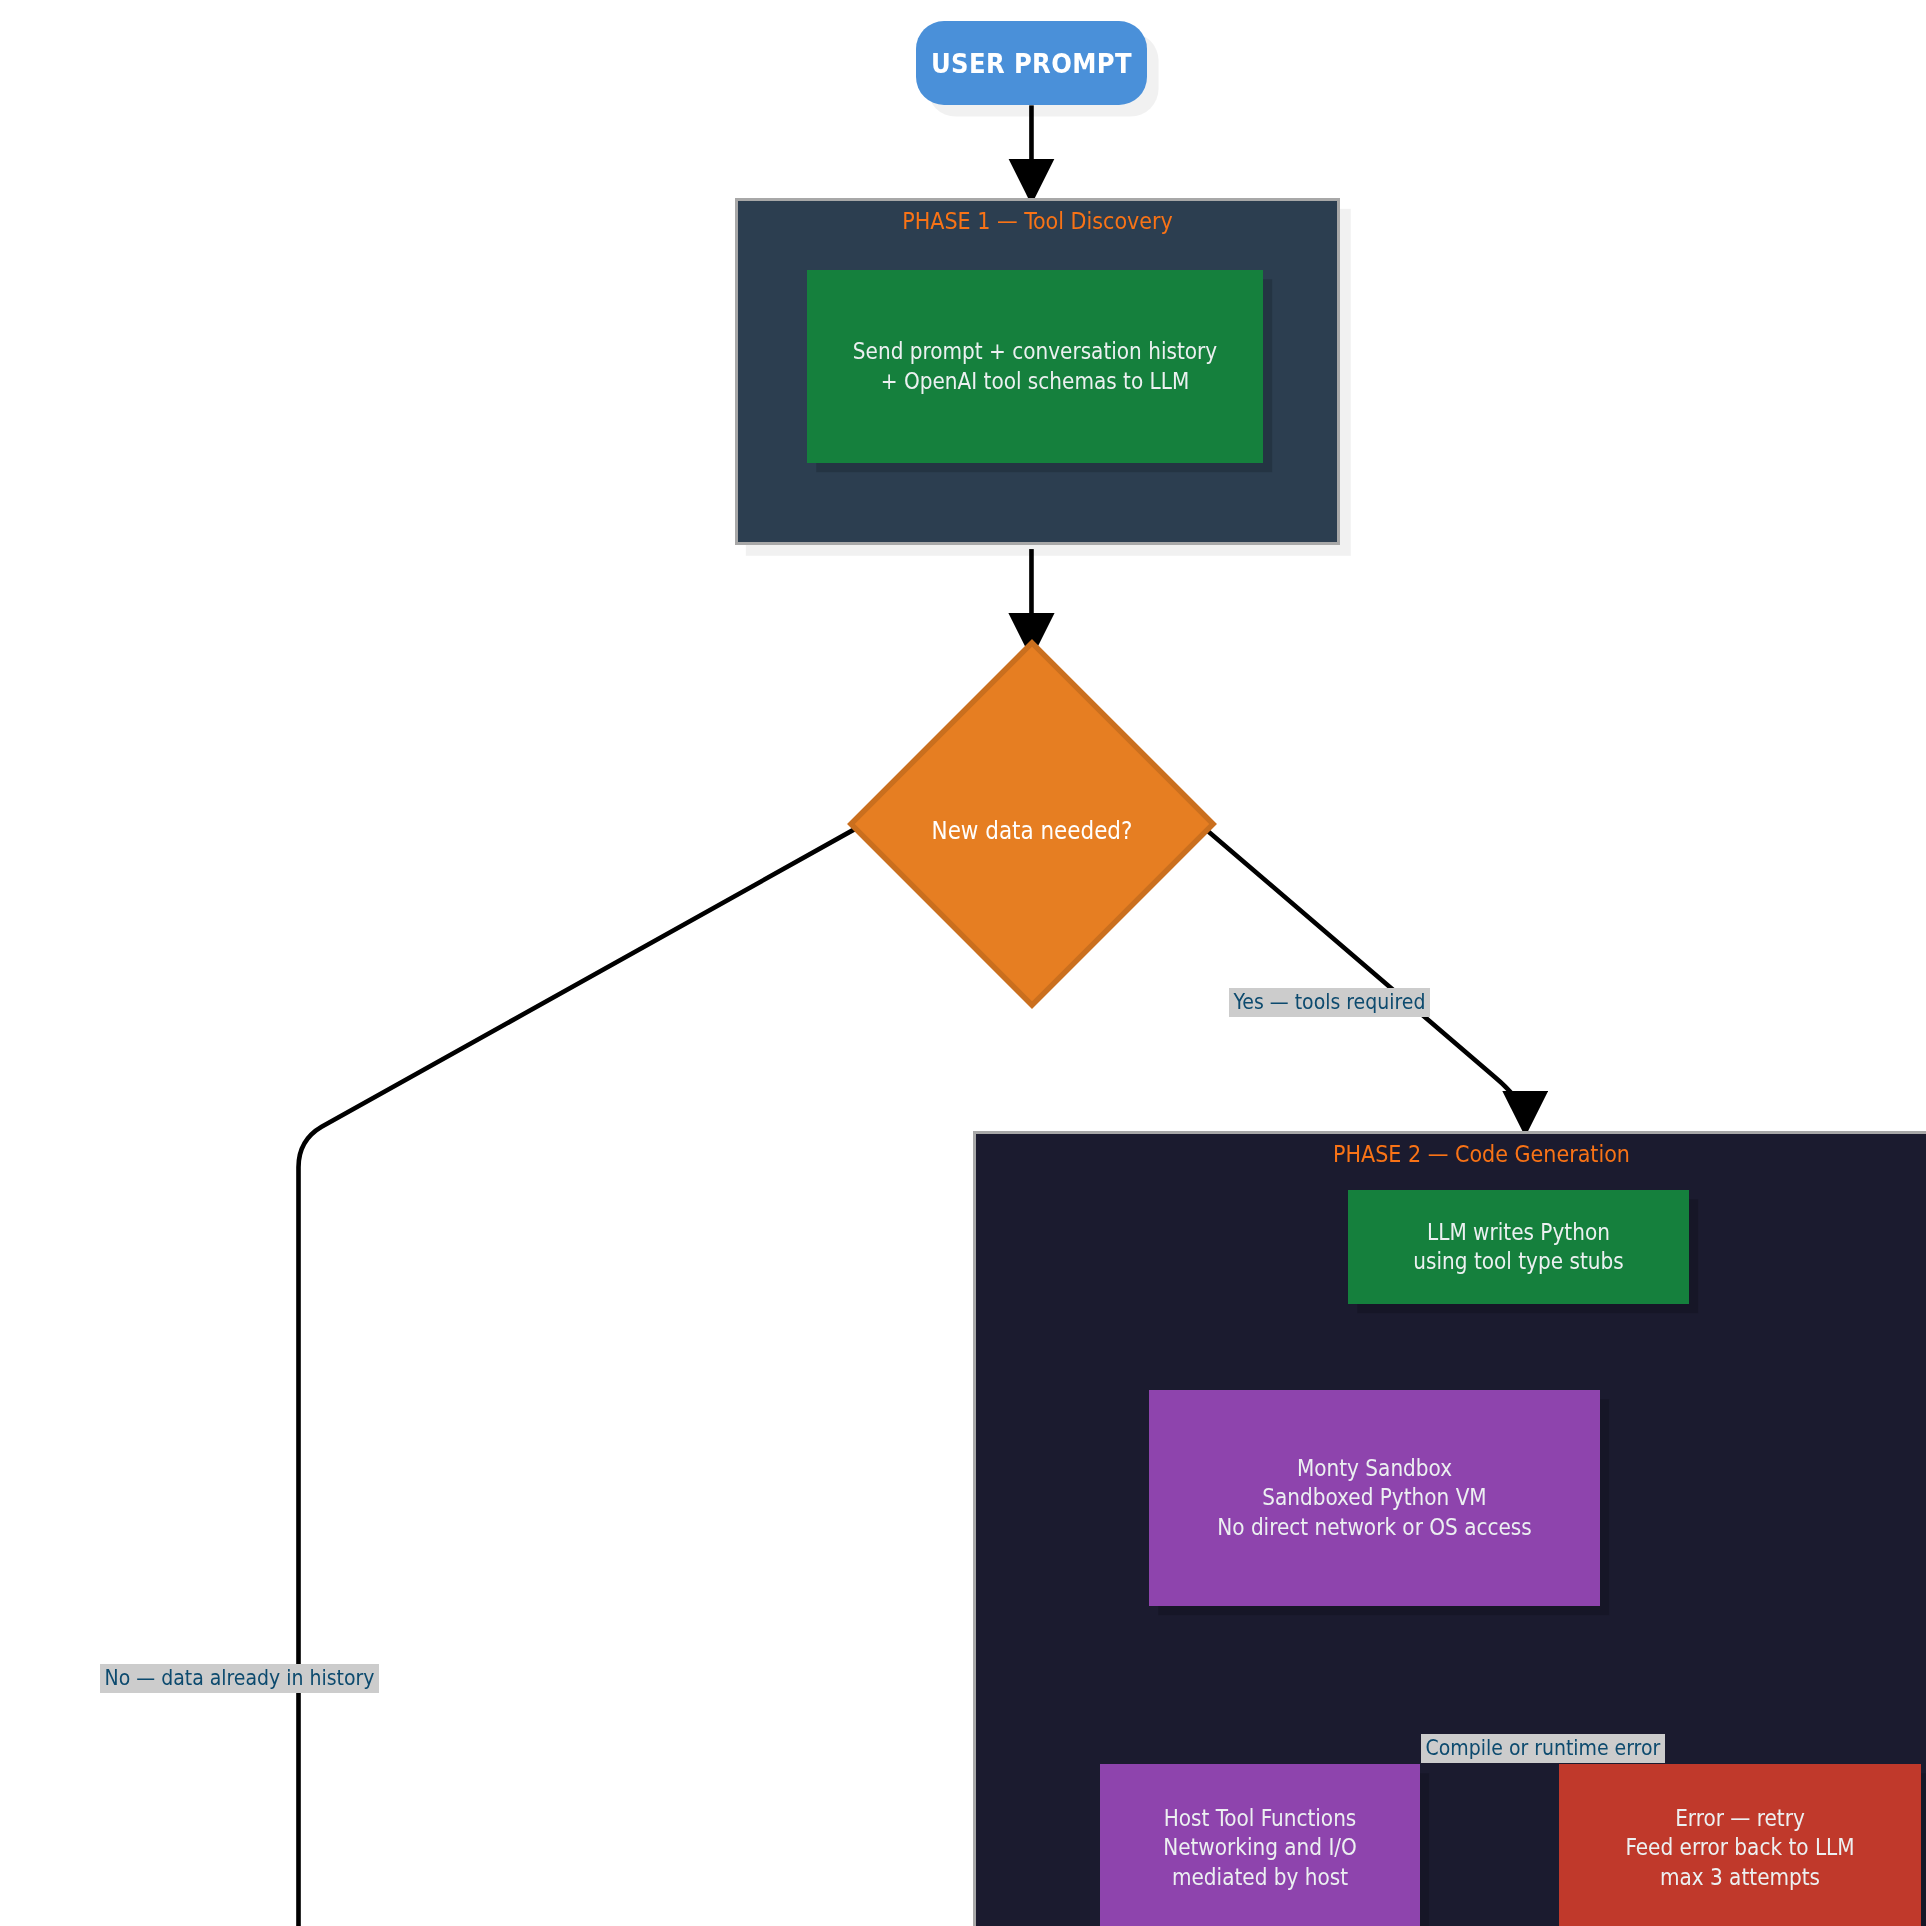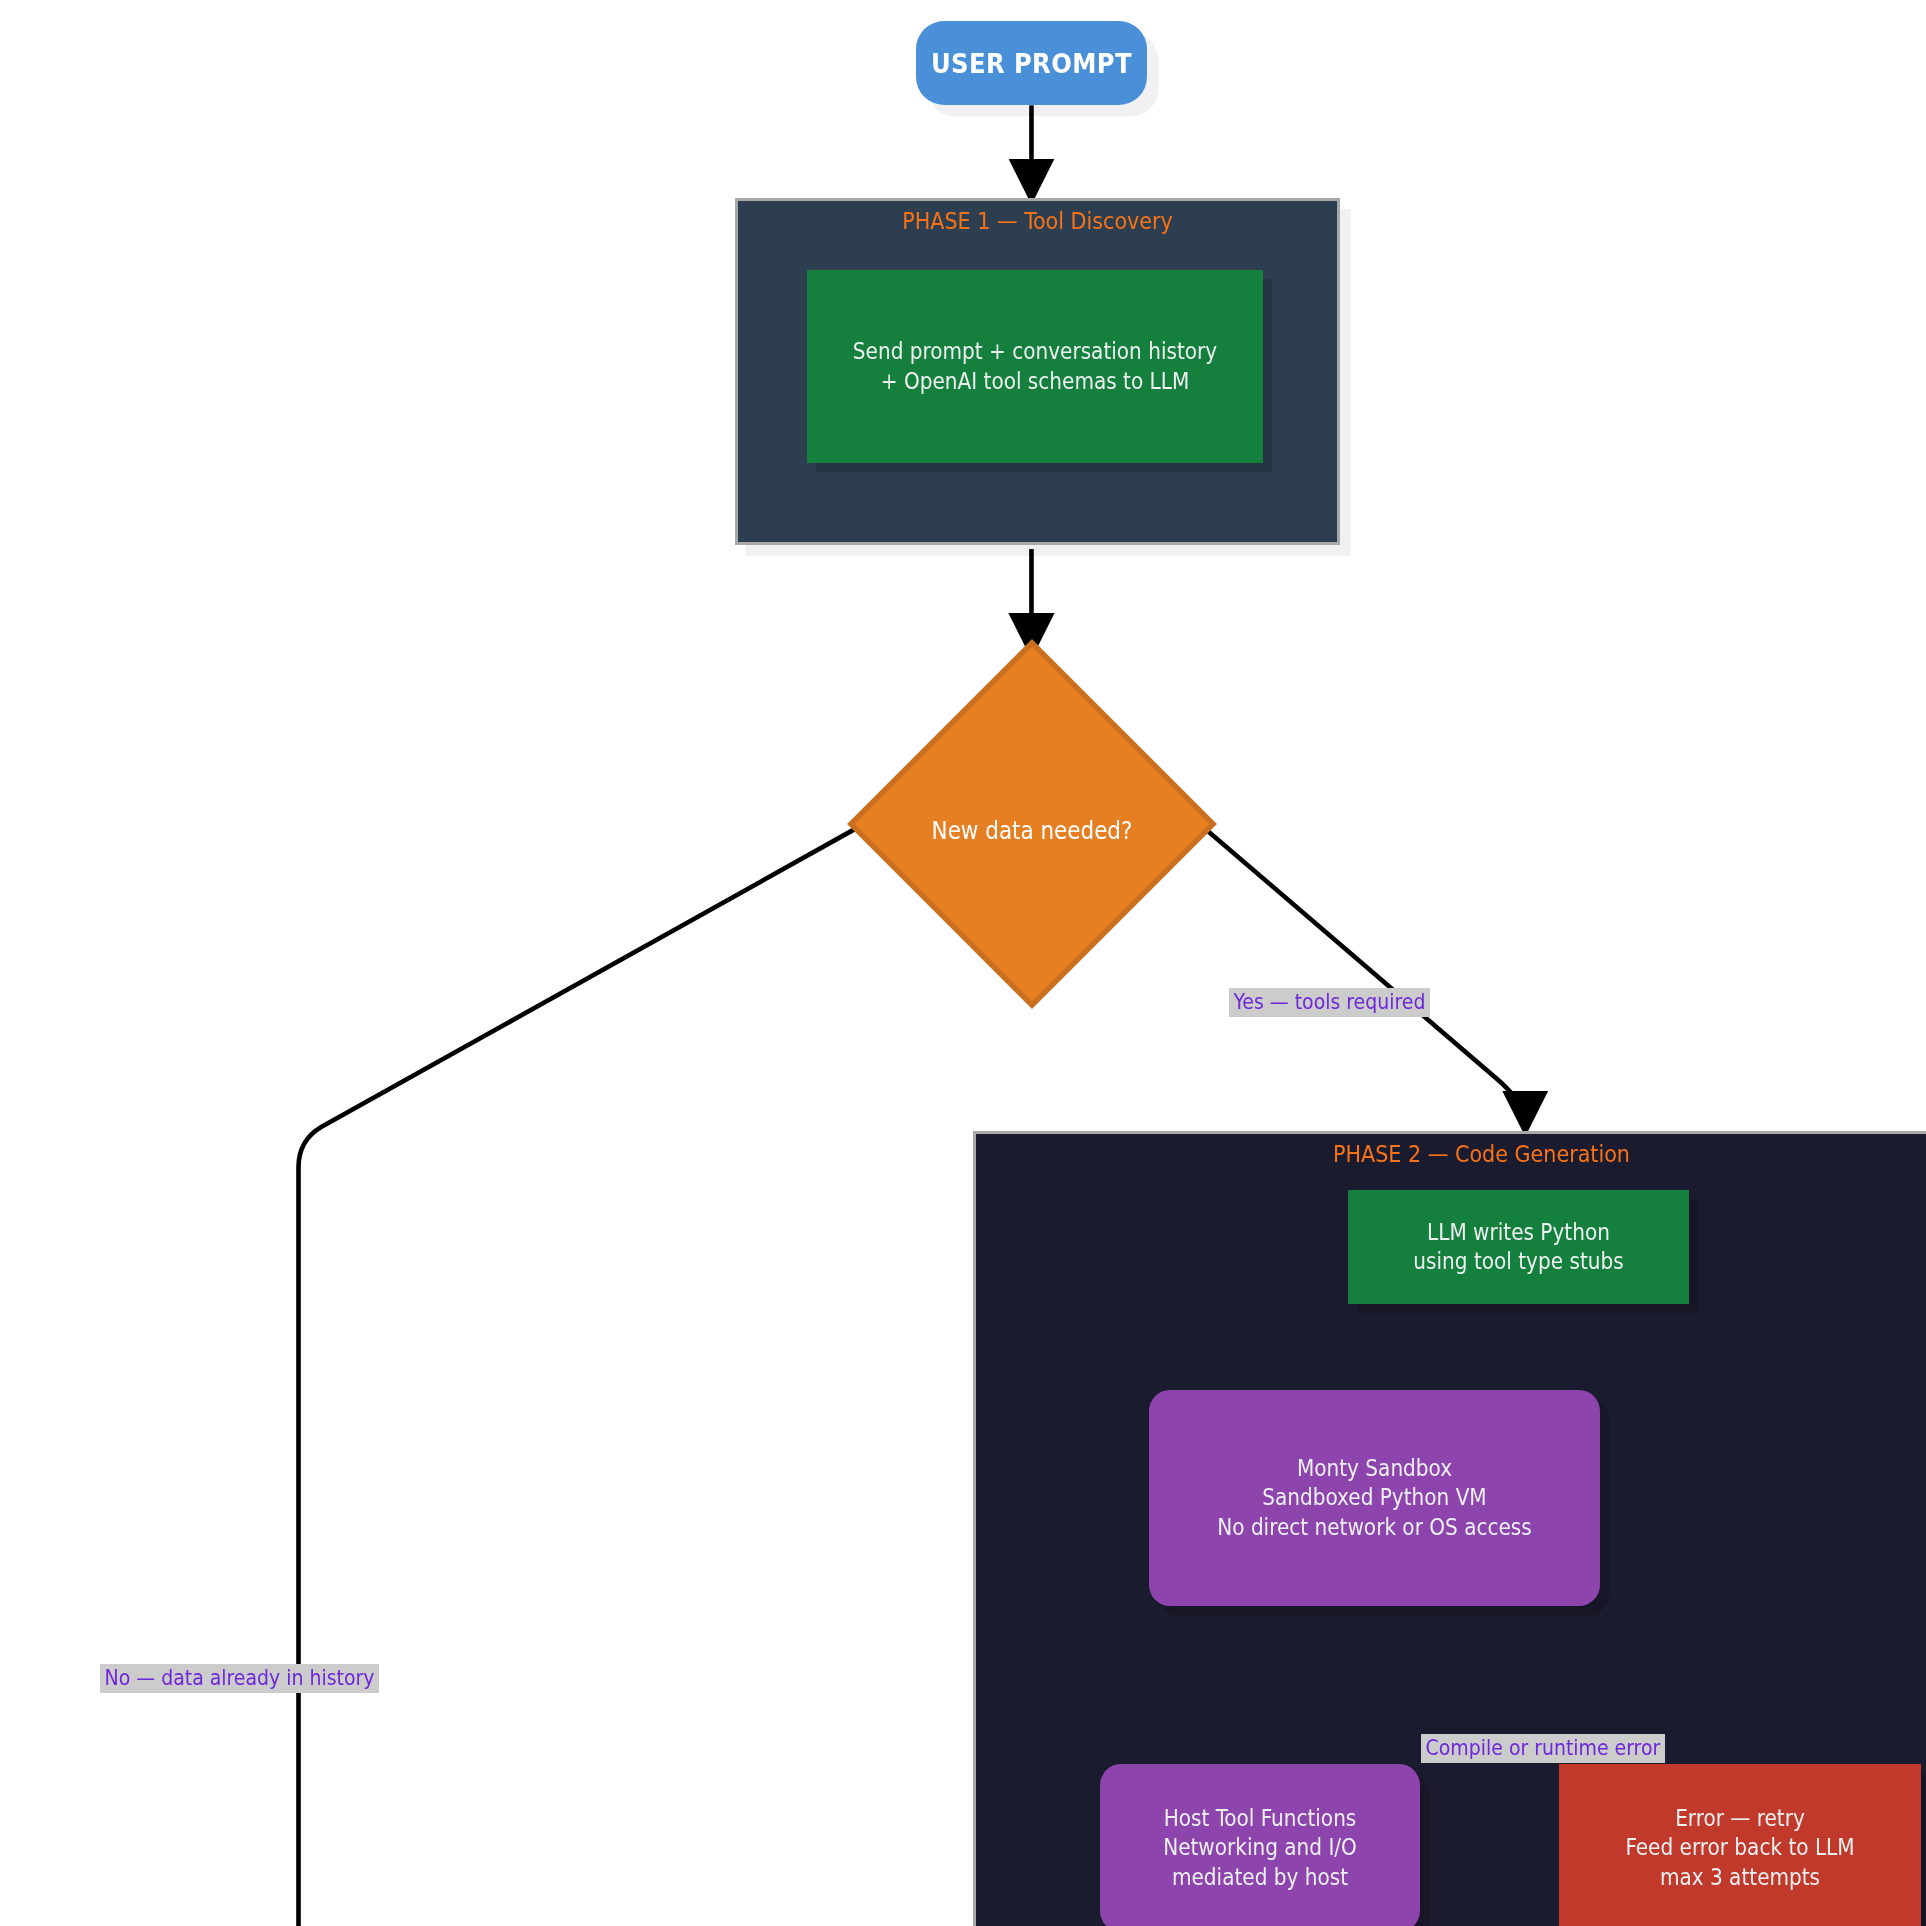--- a/index.html
+++ b/index.html
@@ -41,33 +41,33 @@
   }
 
   
   .inner{
     position:absolute;box-sizing:border-box;display:flex;flex-direction:column;
     align-items:center;justify-content:center;text-align:center;
     color:#ECF0F1;font-size:22.3px;line-height:1.32;
     box-shadow:9.2px 9.2px 0 rgba(0,0,0,0.16);
   }
   .slate{background:#15803d;}
-  .purple{background:#8E44AD;border-radius:21px;}
+  .purple{background:#8E44AD;}
   .red{background:#C0392B;}
 
   #p1-box{left:807px;top:270px;width:456px;height:193px;}
 
   #p2-llm{left:1348px;top:1190px;width:341px;height:114px;}
   #p2-monty{left:1149px;top:1390px;width:451px;height:216px;}
   #p2-host{left:1100px;top:1764px;width:320px;height:168px;}
   #p2-error{left:1559px;top:1764px;width:362px;height:168px;}
 
   
   .edge-label{
-    position:absolute;background:#cccccc;color:#6d28d9;
+    position:absolute;background:#cccccc;color:#0c4a6e;
     font-size:21px;line-height:1.0;padding:3.9px 4.6px;white-space:nowrap;
   }
   #lbl-yes{left:1229px;top:988px;}
   #lbl-no{left:100px;top:1664px;}
   #lbl-err{left:1421px;top:1734px;}
 </style>
 </head>
 <body>
 
 <div id="stage">

